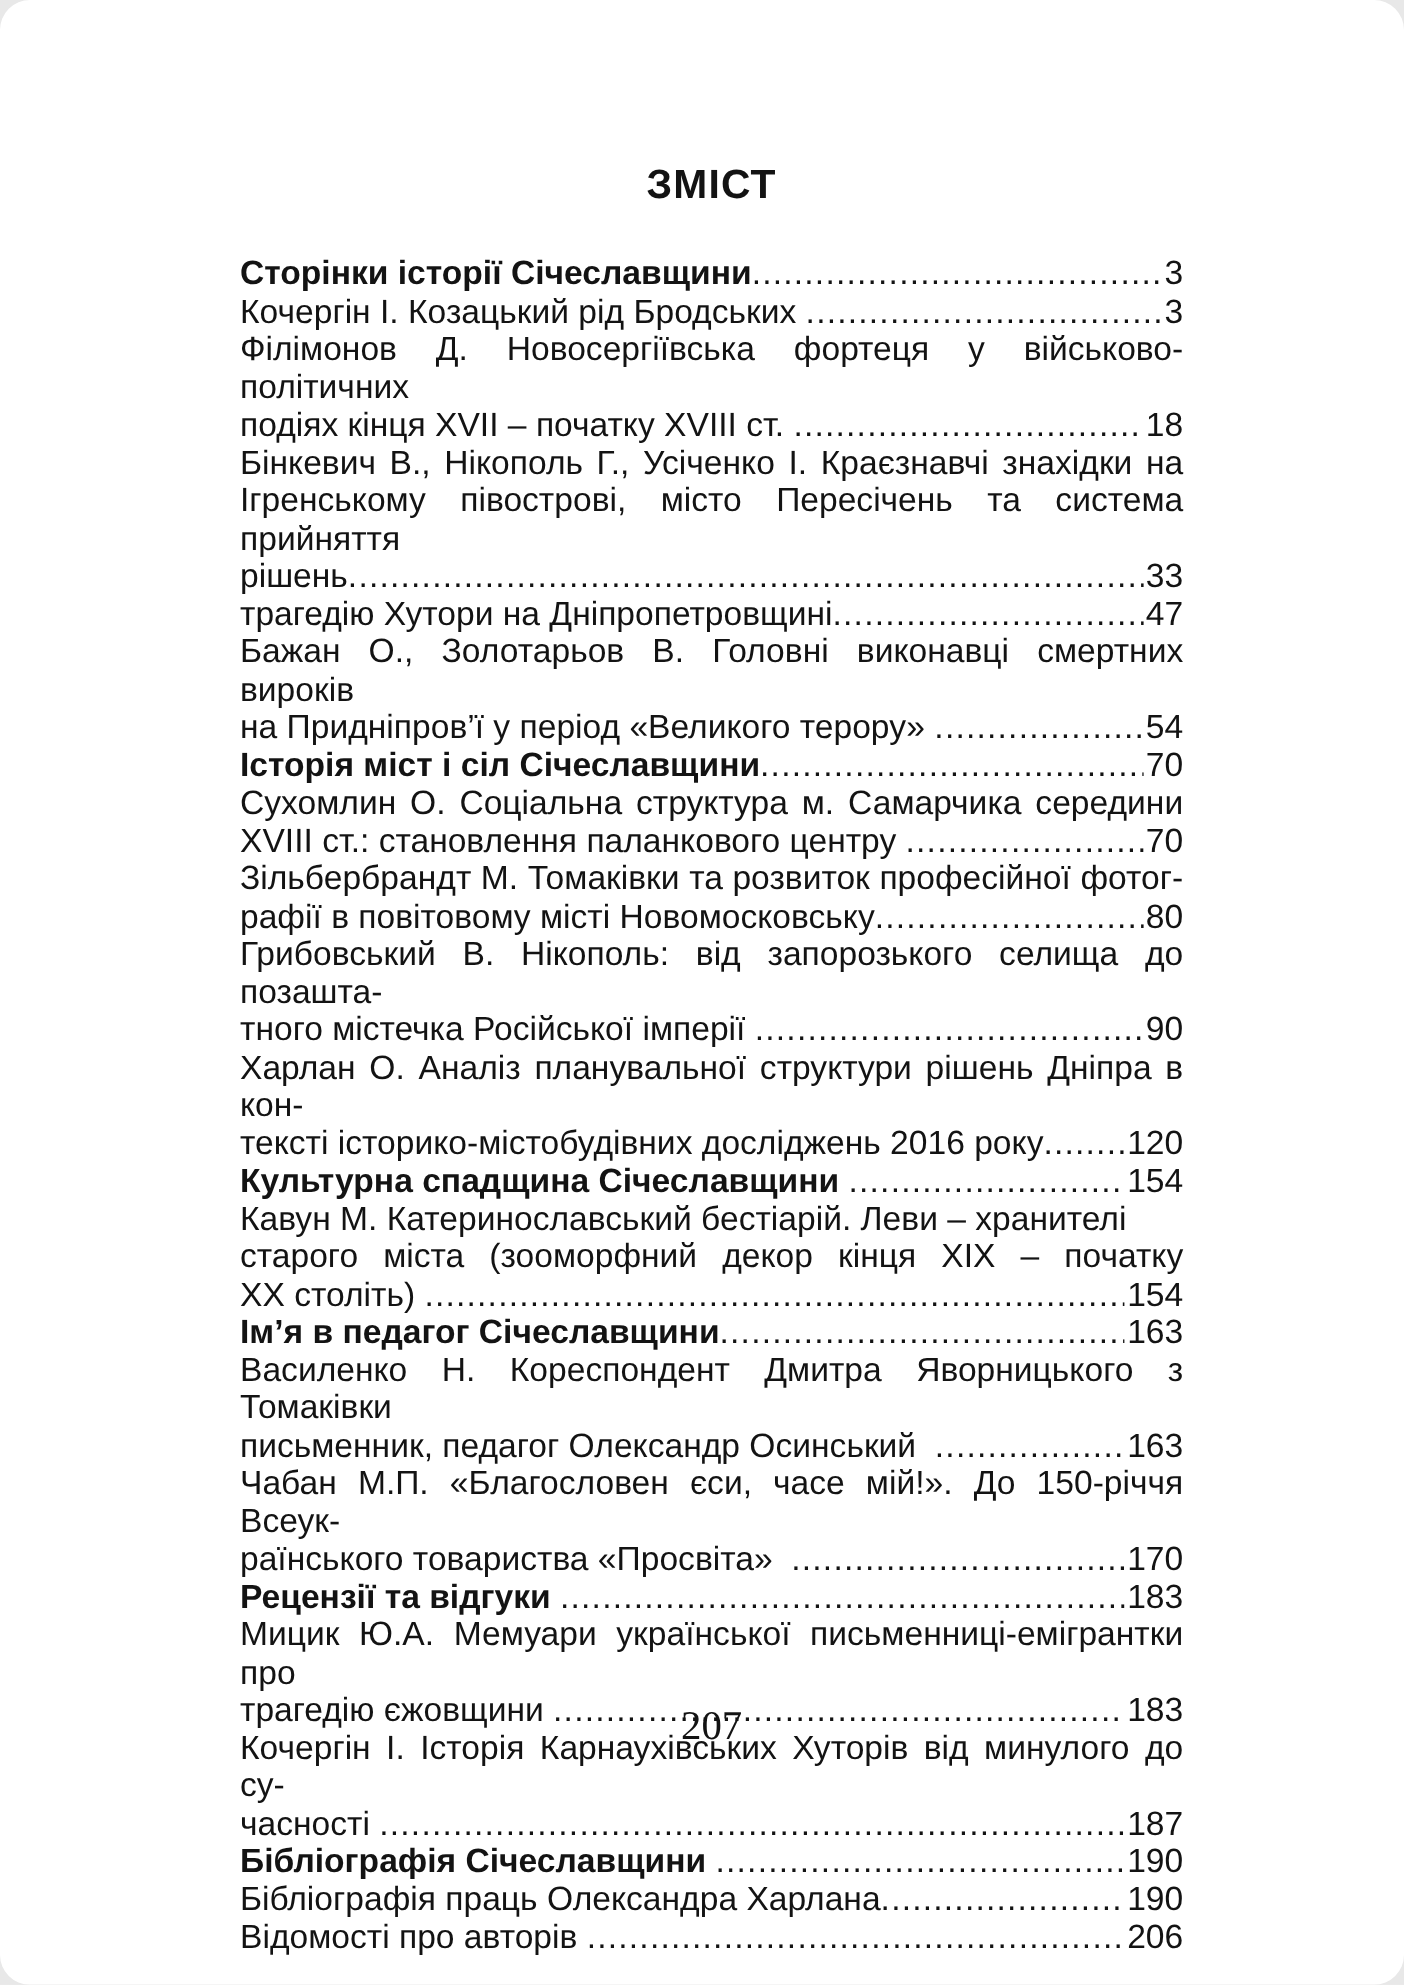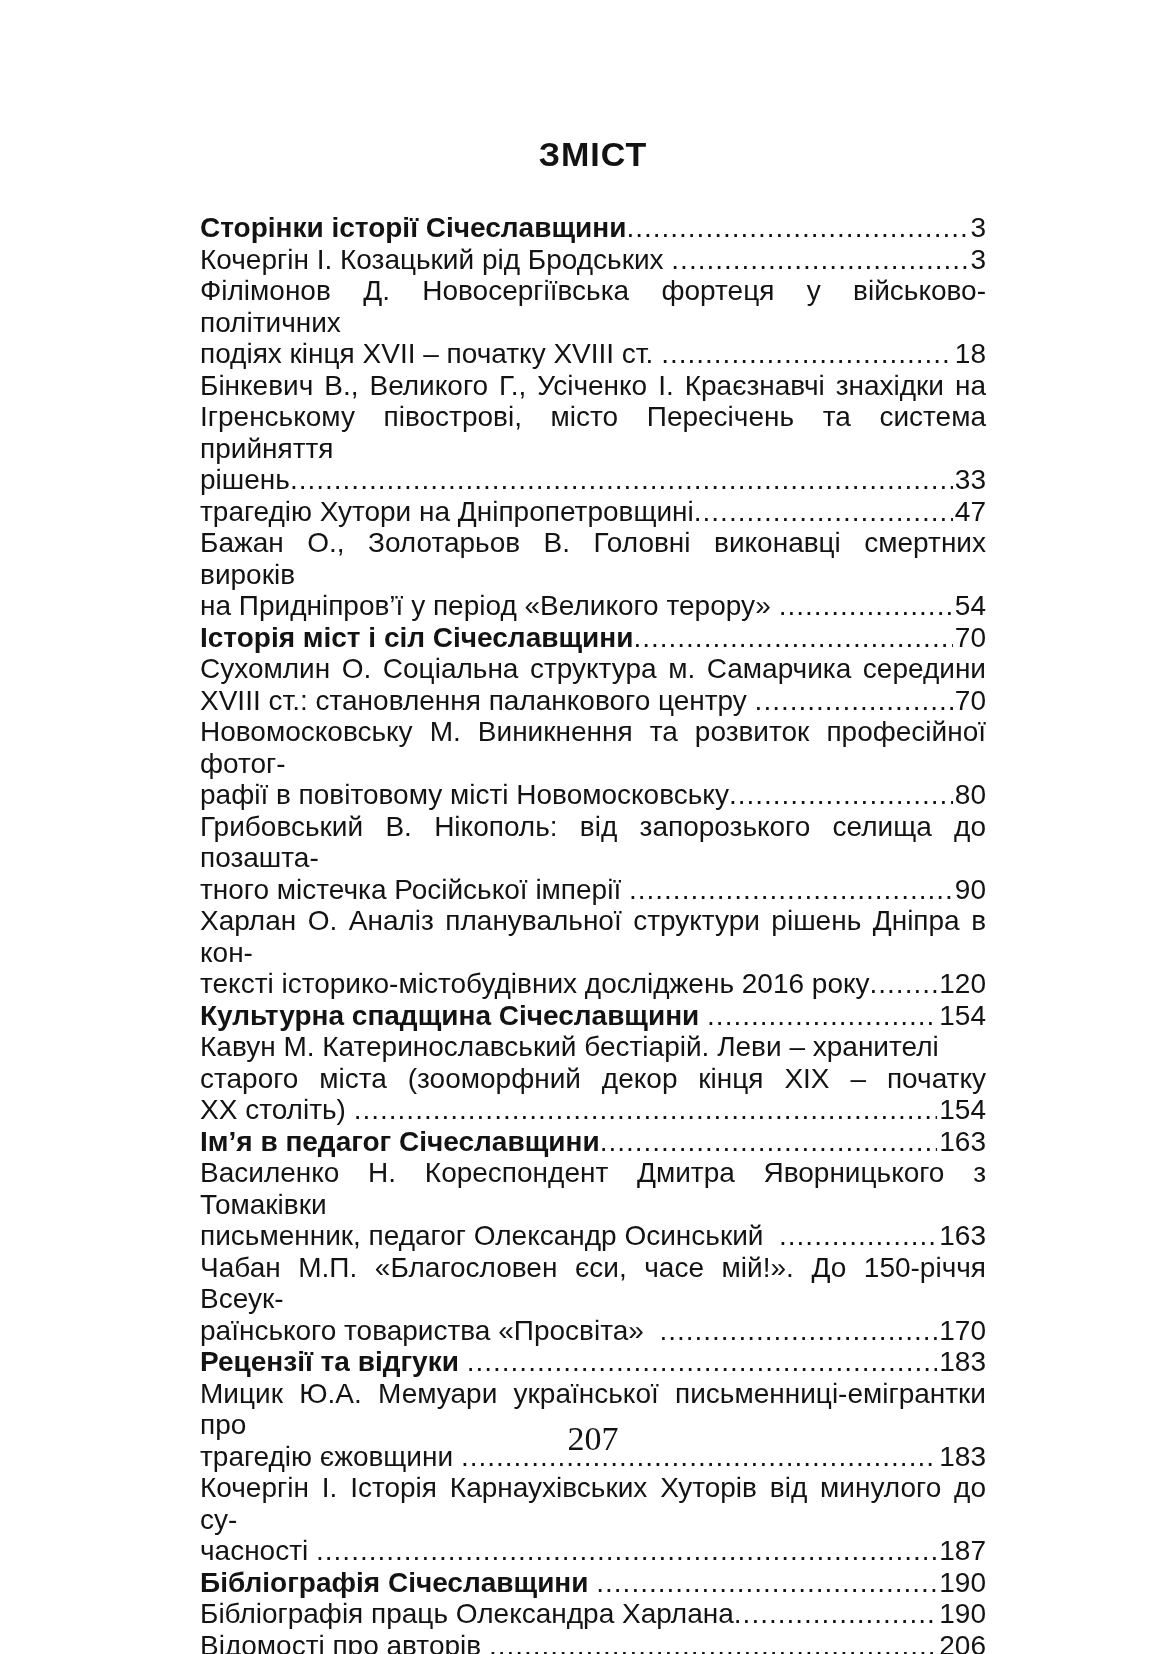--- a/index.html
+++ b/index.html
@@ -4,20 +4,21 @@
 <style>
   html, body { margin: 0; padding: 0; background: #e8e8e8; }
   .page {
     position: relative;
     width: 1170px;
     height: 1654px;
     background: #ffffff;
     color: #131313;
     font-family: "Liberation Sans", sans-serif;
     overflow: hidden;
+    border-radius: 25px;
   }
   .toc {
     position: absolute;
     left: 200px;
     top: 136px;
     width: 786px;
   }
   .toc-title {
     text-align: center;
     font-weight: bold;
@@ -90,21 +91,21 @@
         </div>
         <div class="entry">
           <div class="wrap-line">Філімонов Д. Новосергіївська фортеця у військово-політичних</div>
           <div class="last-line">
             <span class="entry-text">подіях кінця XVII – початку XVIII ст.&nbsp;</span>
             <span class="dot-leader">..........................................................................................................................................................</span>
             <span class="page-num">18</span>
           </div>
         </div>
         <div class="entry">
-          <div class="wrap-line">Бінкевич В., Великого Г., Усіченко І. Краєзнавчі знахідки на</div>
+          <div class="wrap-line">Бінкевич В., Нікополь Г., Усіченко І. Краєзнавчі знахідки на</div>
           <div class="wrap-line">Ігренському півострові, місто Пересічень та система прийняття</div>
           <div class="last-line">
             <span class="entry-text">рішень</span>
             <span class="dot-leader">..........................................................................................................................................................</span>
             <span class="page-num">33</span>
           </div>
         </div>
         <div class="entry">
           <div class="last-line">
             <span class="entry-text">трагедію Хутори на Дніпропетровщині</span>
@@ -129,21 +130,21 @@
         </div>
         <div class="entry">
           <div class="wrap-line">Сухомлин О. Соціальна структура м. Самарчика середини</div>
           <div class="last-line">
             <span class="entry-text">XVIII ст.: становлення паланкового центру&nbsp;</span>
             <span class="dot-leader">..........................................................................................................................................................</span>
             <span class="page-num">70</span>
           </div>
         </div>
         <div class="entry">
-          <div class="wrap-line">Новомосковську М. Виникнення та розвиток професійної фотог-</div>
+          <div class="wrap-line">Зільбербрандт М. Томаківки та розвиток професійної фотог-</div>
           <div class="last-line">
             <span class="entry-text">рафії в повітовому місті Новомосковську</span>
             <span class="dot-leader">..........................................................................................................................................................</span>
             <span class="page-num">80</span>
           </div>
         </div>
         <div class="entry">
           <div class="wrap-line">Грибовський В. Нікополь: від запорозького селища до позашта-</div>
           <div class="last-line">
             <span class="entry-text">тного містечка Російської імперії&nbsp;</span>

